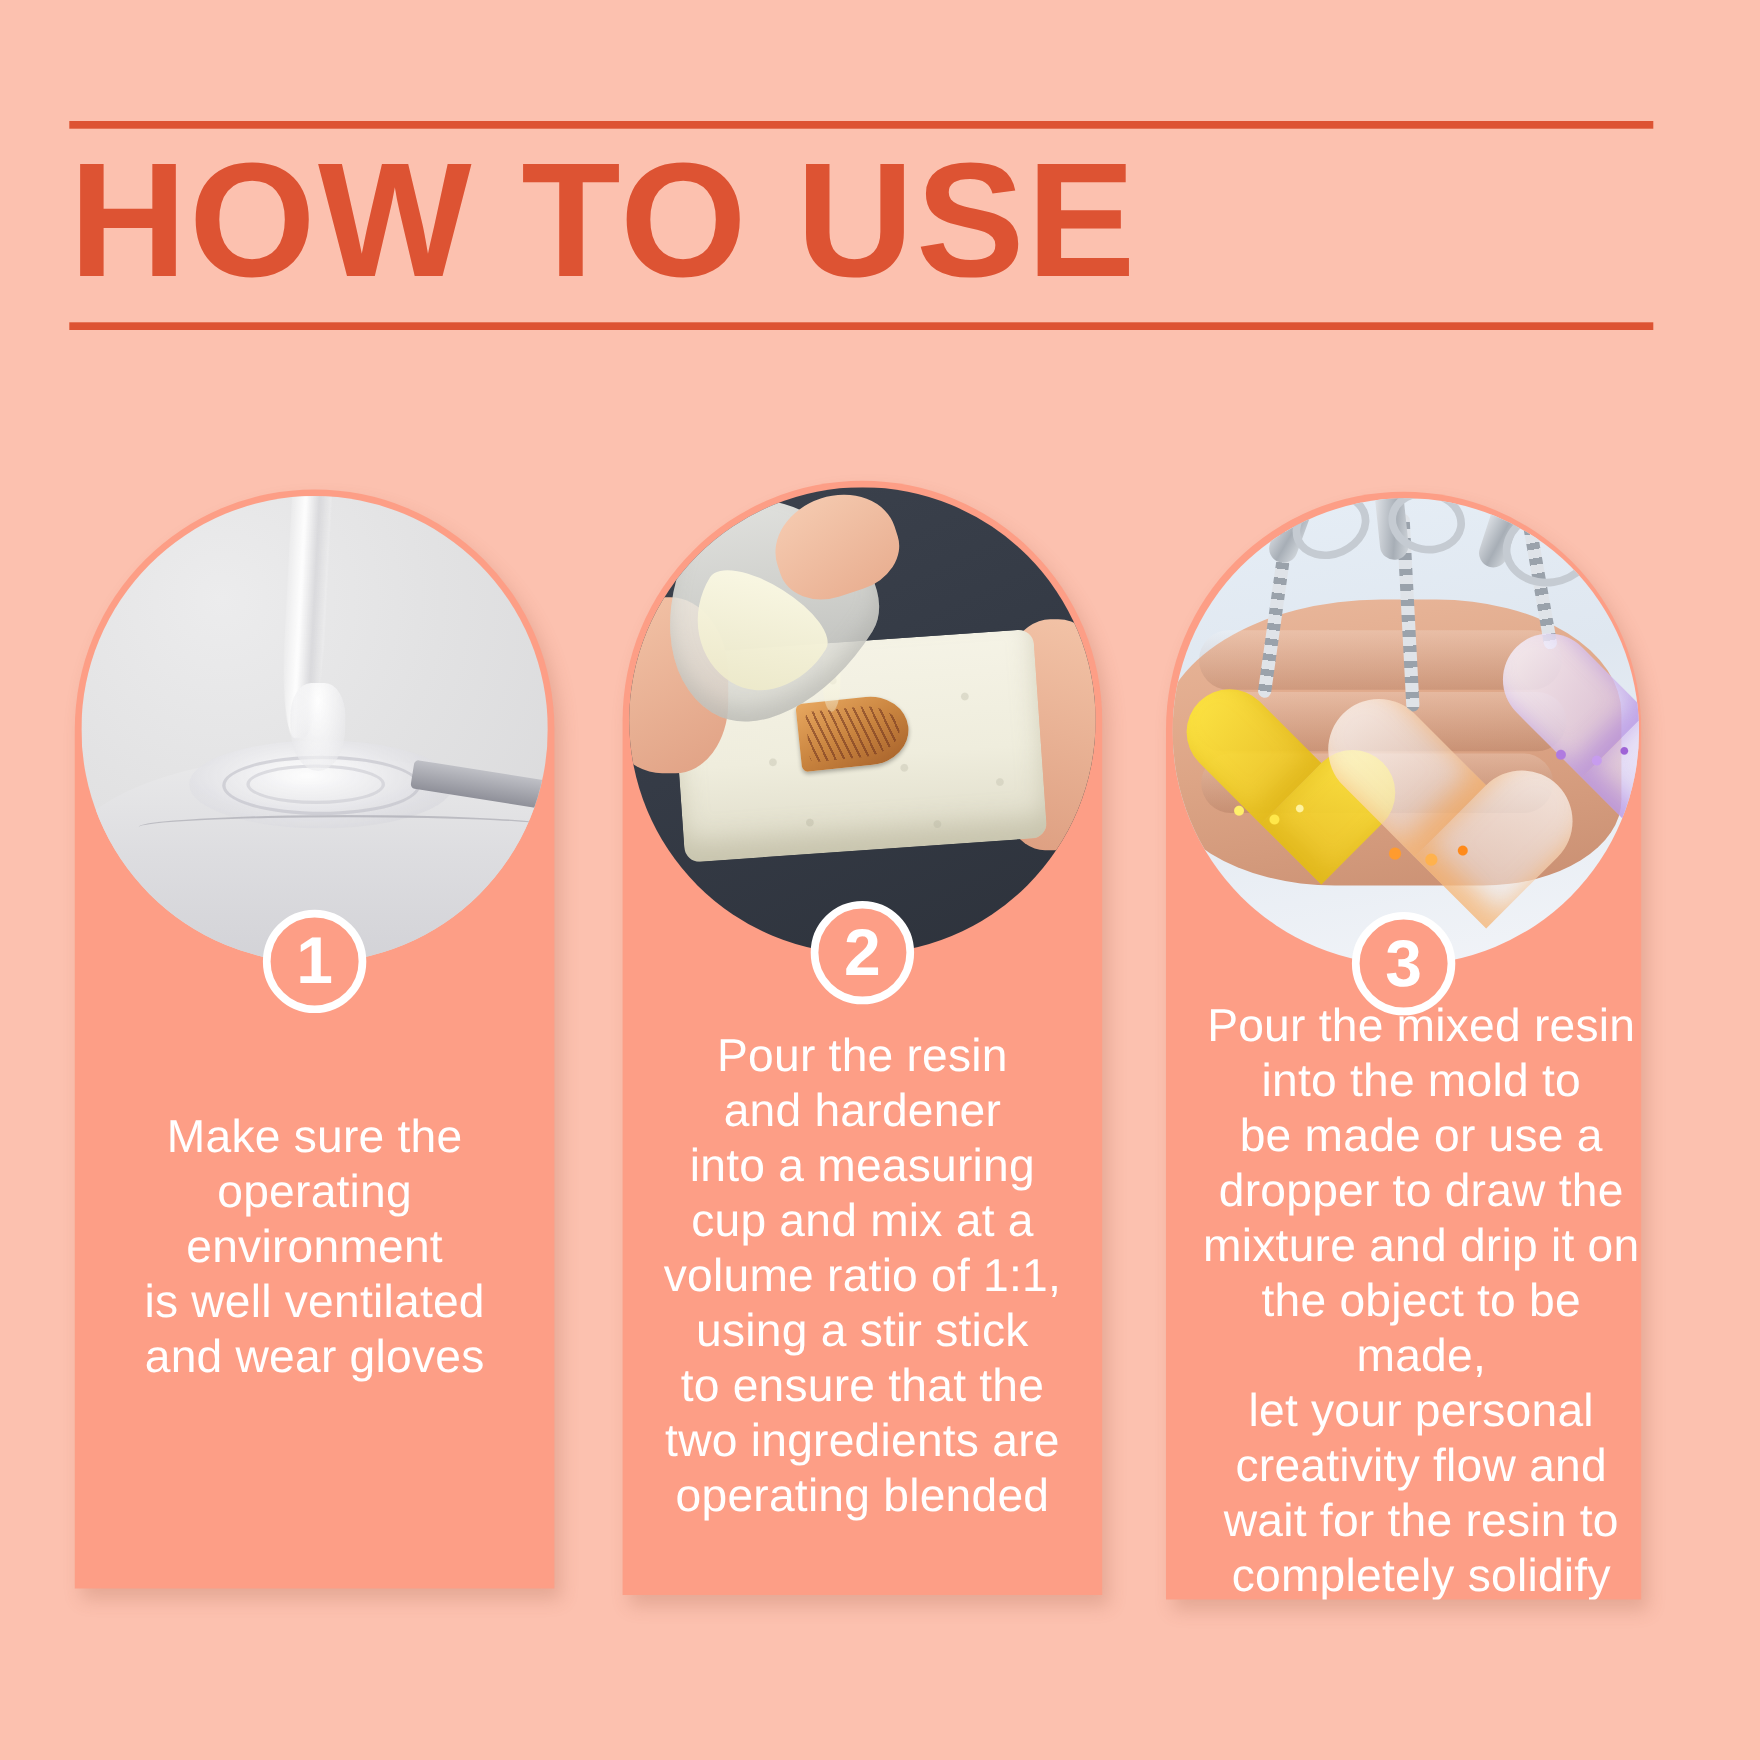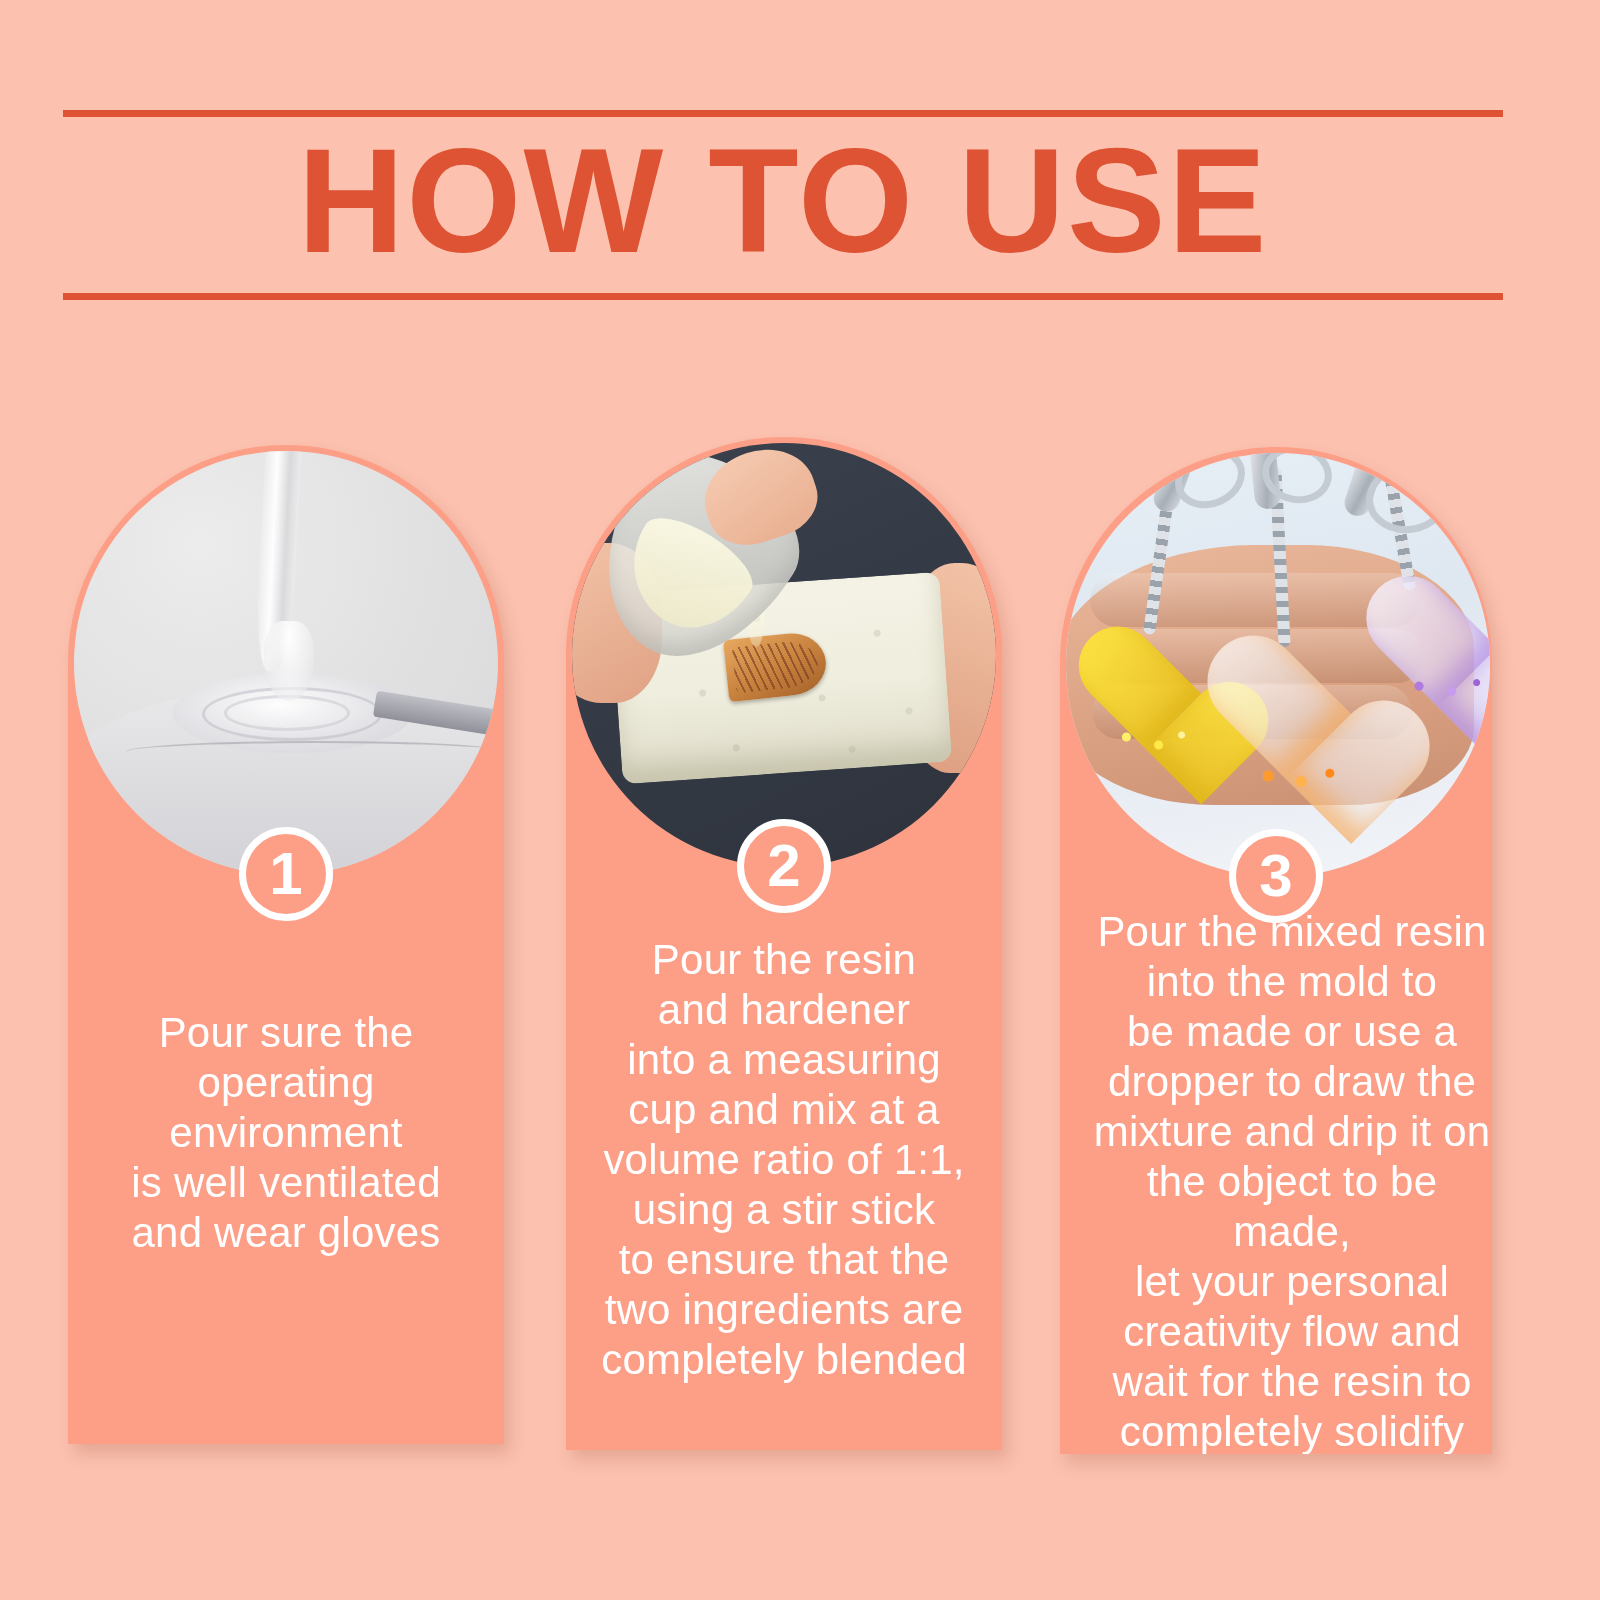--- a/index.html
+++ b/index.html
@@ -32,21 +32,21 @@
   }
   .rule.top { top: 0px; }
   .rule.bottom { top: 183px; }
   #page-title {
     position: absolute;
     left: 0;
     top: 6px;
     width: 1440px;
     height: 177px;
     line-height: 170px;
-    text-align: center;
+    text-align: left;
     color: #dd5333;
     font-size: 148px;
     font-weight: bold;
     letter-spacing: 2px;
     white-space: nowrap;
     font-family: "Liberation Sans", sans-serif;
   }
 
   
   #cards {
@@ -409,21 +409,21 @@
         <div class="p1-pool"></div>
         <div class="p1-swirl"></div>
         <div class="p1-swirl2"></div>
         <div class="p1-pour"></div>
         <div class="p1-pour2"></div>
         <div class="p1-stick"></div>
         <div class="p1-plate-edge"></div>
       </div>
     </div>
     <div class="badge">1</div>
-    <div class="card-text">Pour sure the
+    <div class="card-text">Make sure the
 operating
 environment
 is well ventilated
 and wear gloves</div>
   </div>
 
   <div class="card card-2">
     <div class="photo">
       <div class="photo-inner">
         <div class="p2-bg"></div>
@@ -443,21 +443,21 @@
     </div>
     <div class="badge">2</div>
     <div class="card-text">Pour the resin
 and hardener
 into a measuring
 cup and mix at a
 volume ratio of 1:1,
 using a stir stick
 to ensure that the
 two ingredients are
-completely blended</div>
+operating blended</div>
   </div>
 
   <div class="card card-3">
     <div class="photo">
       <div class="photo-inner">
         <div class="p3-bg"></div>
         <div class="p3-hand"></div>
         <div class="p3-f1"></div>
         <div class="p3-f2"></div>
         <div class="p3-f3"></div>

